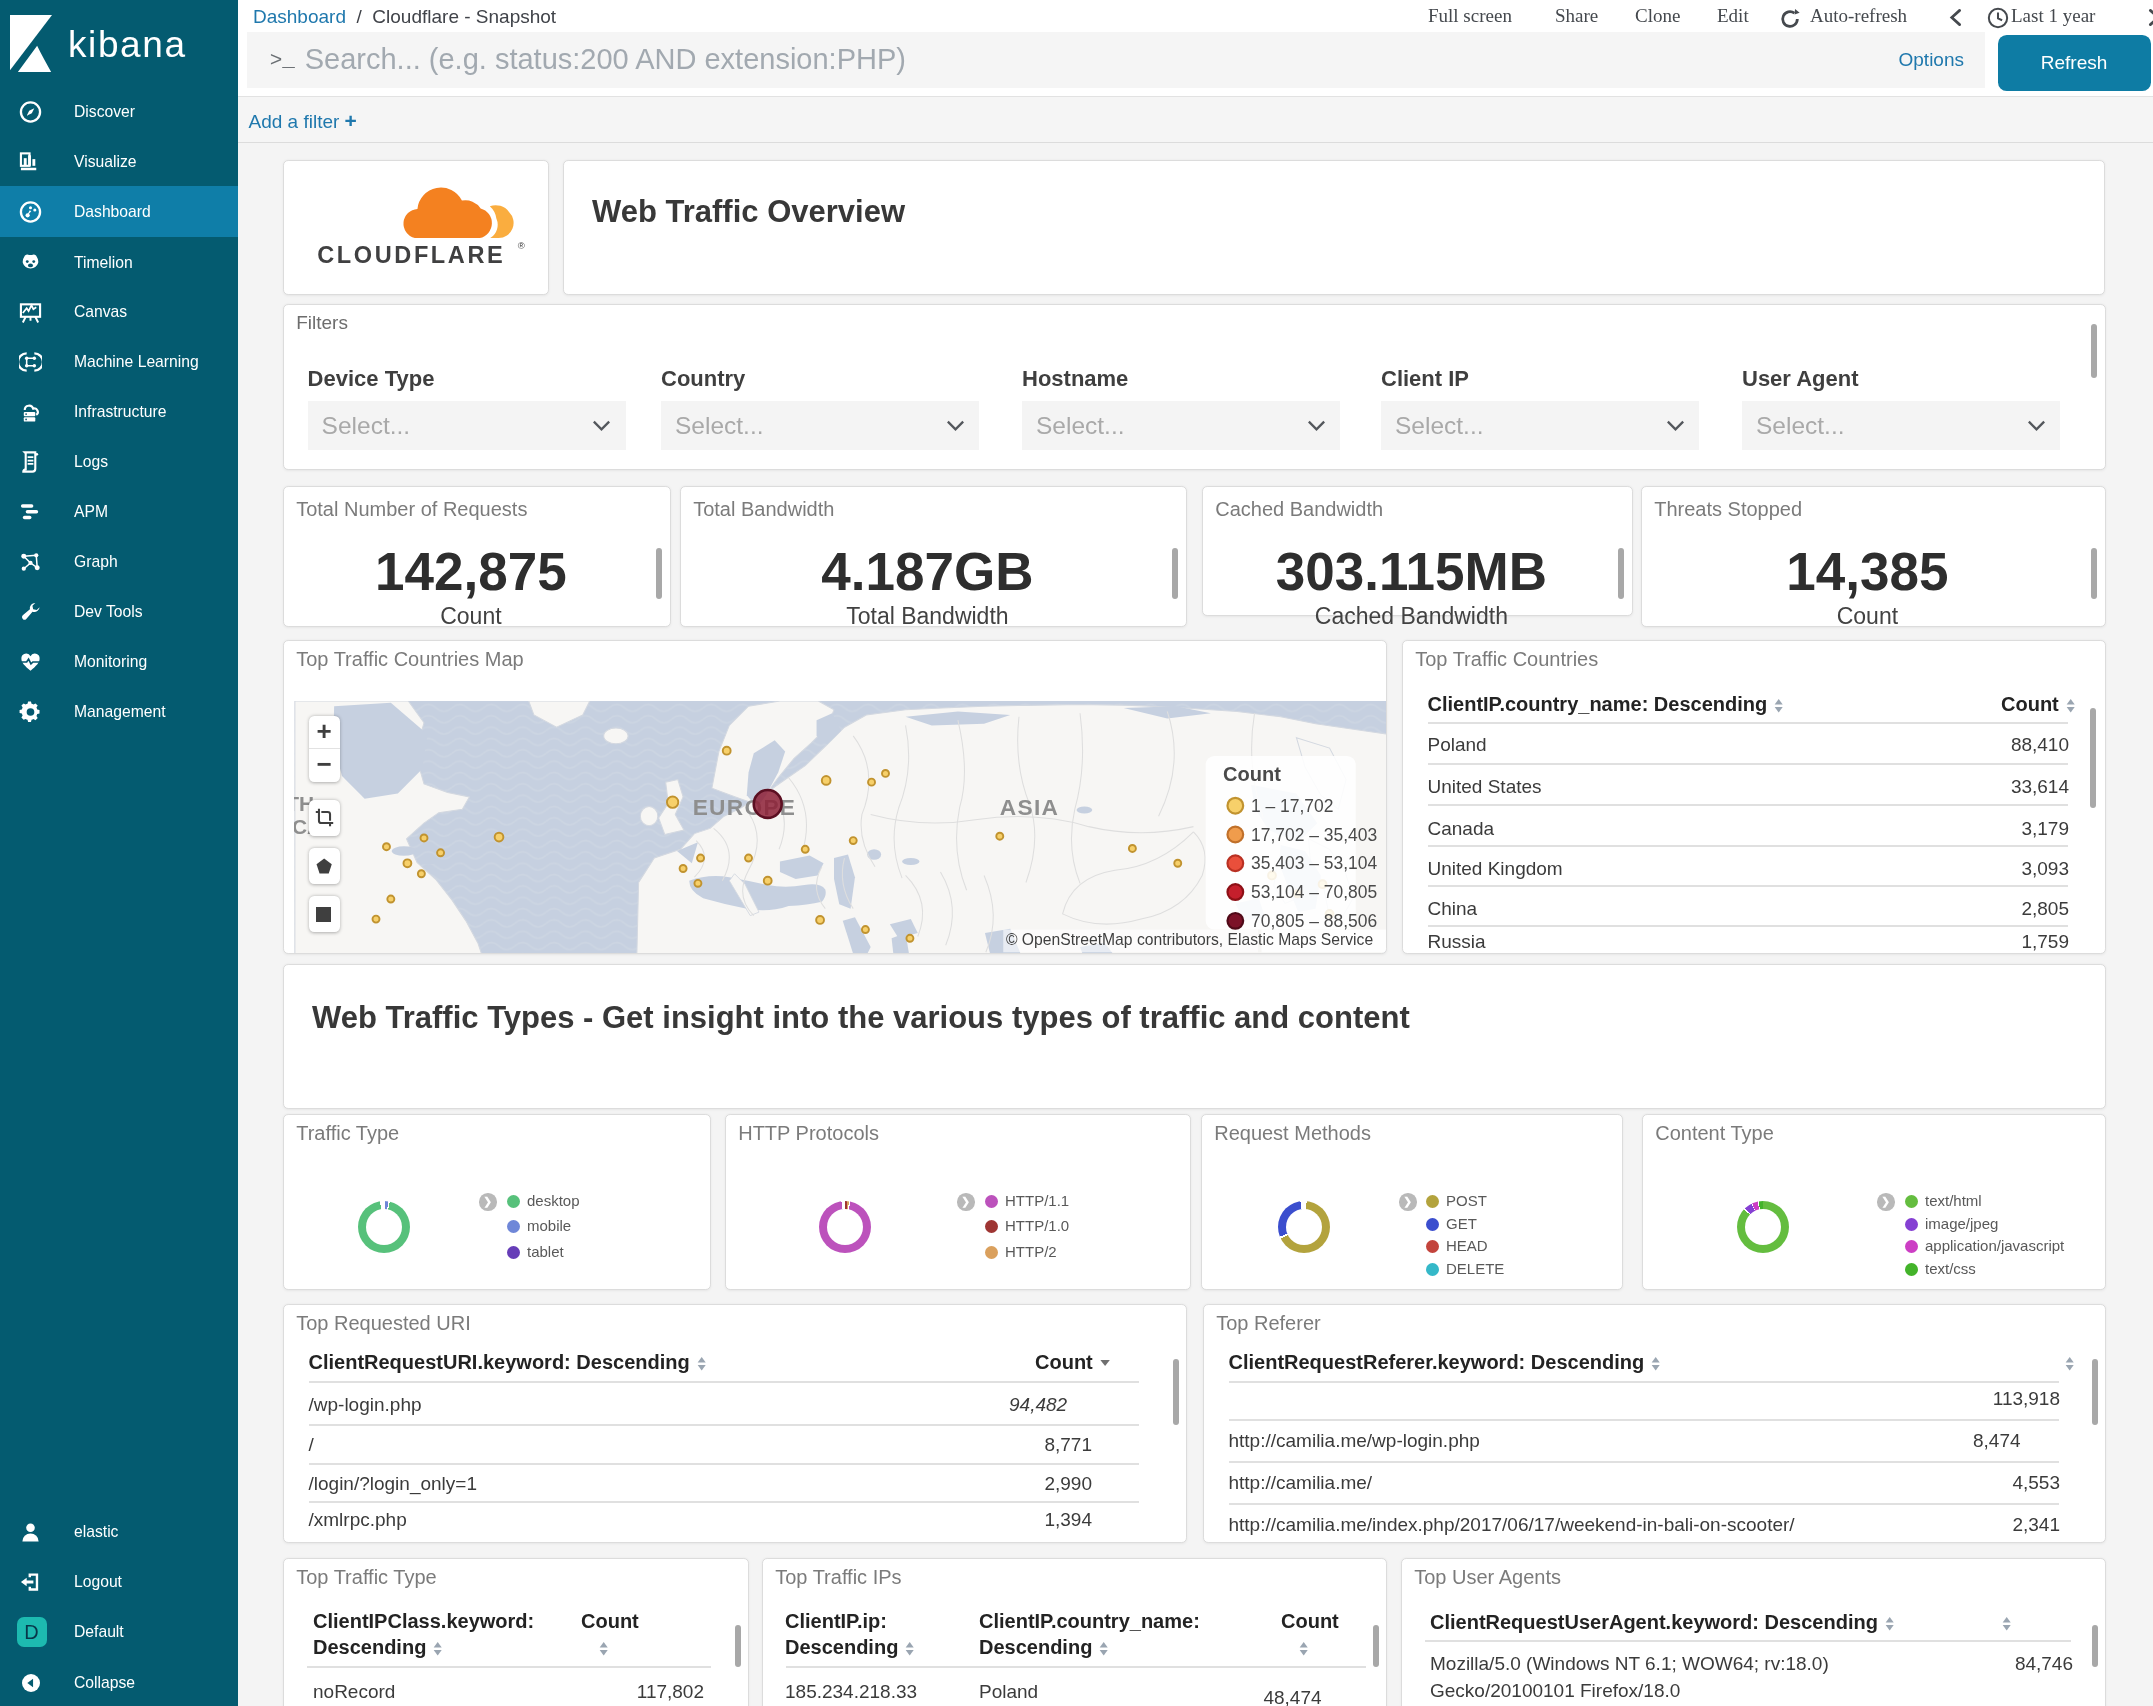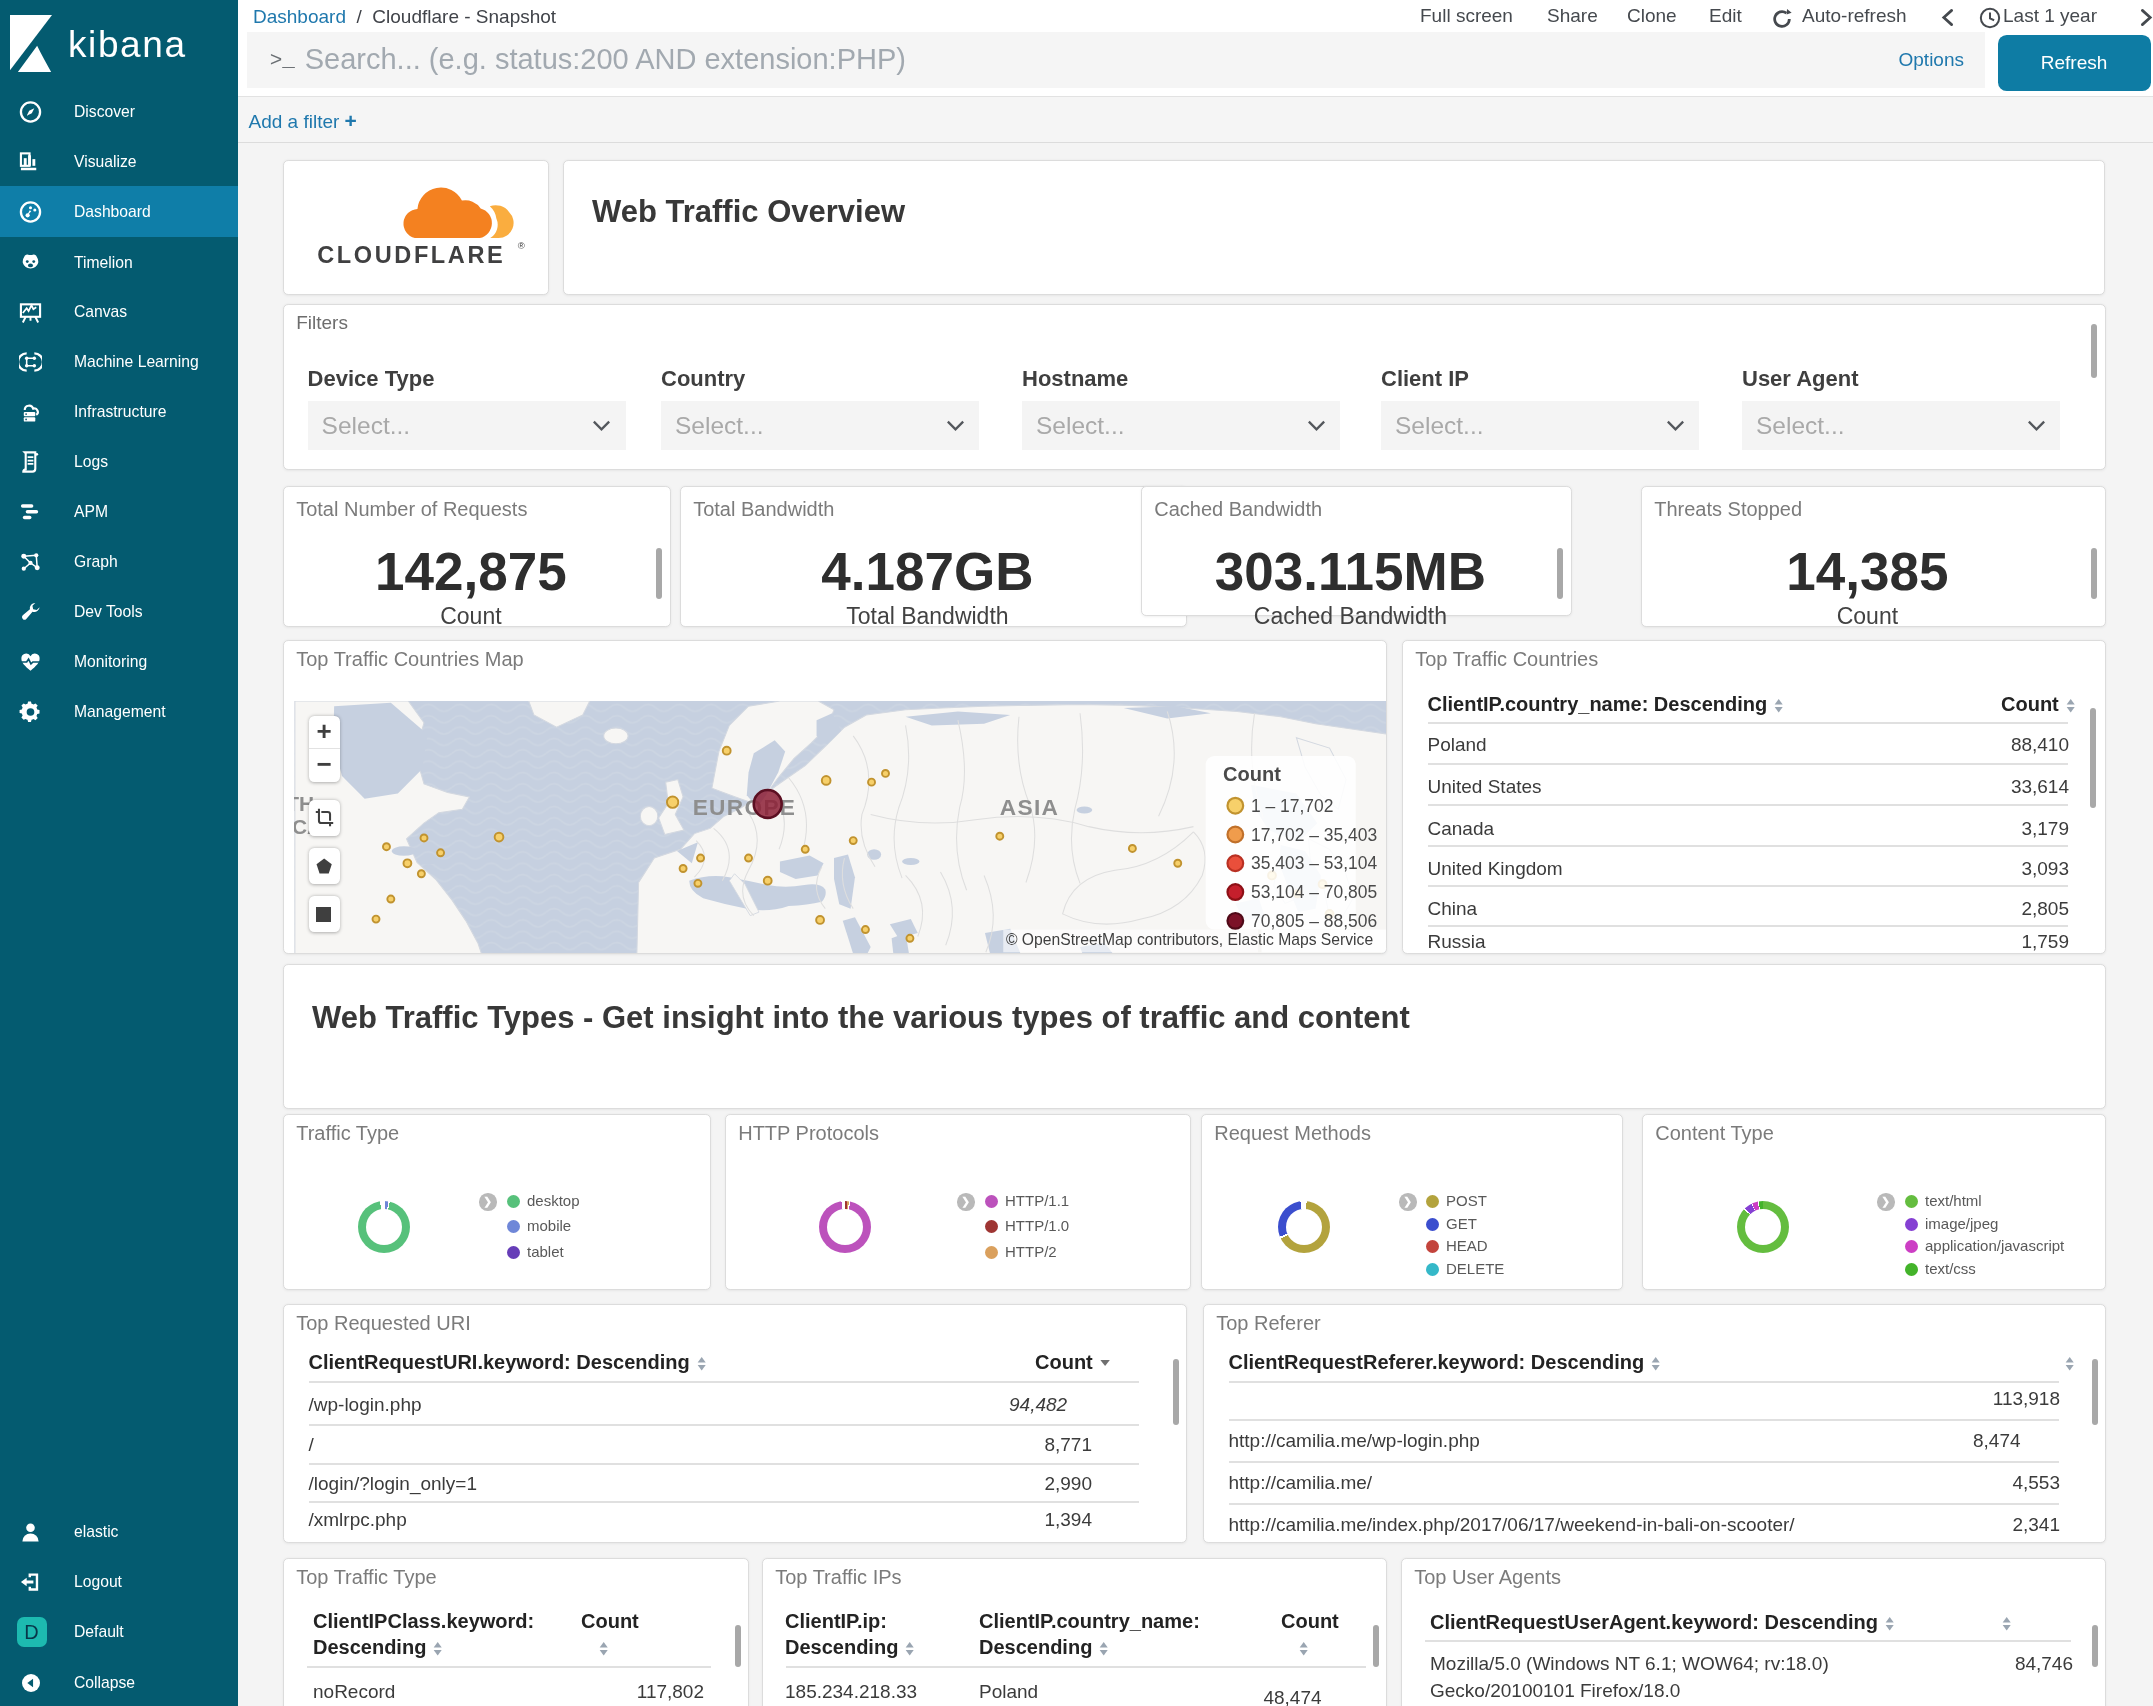--- a/index.html
+++ b/index.html
@@ -13,21 +13,21 @@
 .kword { position:absolute; left:68px; top:23.6px; font-size:37px; color:#fff; letter-spacing:1.6px; }
 .navitem { position:absolute; left:0; width:238px; height:51px; }
 .navitem .nico { position:absolute; left:19px; top:50%; transform:translateY(-50%); width:23px; height:23px; }
 .navitem .nlab { position:absolute; left:74px; top:50%; transform:translateY(-50%); font-size:15.7px; color:#fff; }
 .navitem.active { background:#0f7ea8; }
 
 
 #topbar { position:absolute; left:238px; top:0; right:0; height:96px; background:#fff; }
 #crumbs { position:absolute; left:15px; top:6.1px; font-size:19px; color:#404349; }
 #crumbs a { color:#1f78ad; text-decoration:none; }
-#topmenu { position:absolute; left:0; right:0; top:5.2px; height:28px; font-size:19px; color:#45494e; }
+#topmenu { position:absolute; left:8px; right:0; top:5.2px; height:28px; font-size:19px; color:#45494e;font-family:Liberation Serif, serif; }
 #topmenu span { margin-left:33px; }
 #searchbox { position:absolute; left:8.7px; top:32px; right:169px; height:56px; background:#f5f5f5; }
 #searchbox .prompt { position:absolute; left:23px; top:16.6px; font-size:21px; color:#6a6f73; font-family:"Liberation Mono", monospace; }
 #searchbox .ph { position:absolute; left:58px; top:10.5px; font-size:29px; color:#a2a9b0; }
 #optionslink { position:absolute; right:190px; top:49px; font-size:19px; color:#1f78ad; }
 #refreshbtn { position:absolute; right:3.5px; top:35px; width:153px; height:56px; background:#0e7ca4; border-radius:8.7px; color:#fff; font-size:19px; text-align:center; line-height:56px; }
 #filterbar { position:absolute; left:238px; top:96px; right:0; height:47px; background:#f5f5f5; border-top:0.9px solid #e2e2e2; border-bottom:0.9px solid #dcdcdc; }
 #filterbar .addf { position:absolute; left:10.5px; top:12.2px; font-size:19px; color:#1f78ad;text-align:right; }
 #filterbar .addf b { font-size:21px; }
 
@@ -318,21 +318,21 @@
       <div class="mnum">142,875</div>
         <div class="mlab">Count</div>
       <div class="thumbbar" style="right:7.9px;top:61px;height:51px;"></div>
     </div>
     <div class="panel mt" style="left:680px;top:486px;width:507px;height:141px;">
       <div class="ptitle">Total Bandwidth</div>
       <div class="mnum">4.187GB</div>
         <div class="mlab">Total Bandwidth</div>
       <div class="thumbbar" style="right:7.9px;top:61px;height:51px;"></div>
     </div>
-    <div class="panel mt" style="left:1141px;top:486px;width:431px;height:130px;">
+    <div class="panel mt" style="left:1202px;top:486px;width:431px;height:130px;">
       <div class="ptitle">Cached Bandwidth</div>
       <div class="mnum">303.115MB</div>
         <div class="mlab">Cached Bandwidth</div>
       <div class="thumbbar" style="right:7.9px;top:61px;height:51px;"></div>
     </div>
     <div class="panel mt" style="left:1641px;top:486px;width:465px;height:141px;">
       <div class="ptitle">Threats Stopped</div>
       <div class="mnum">14,385</div>
         <div class="mlab">Count</div>
       <div class="thumbbar" style="right:7.9px;top:61px;height:51px;"></div>

